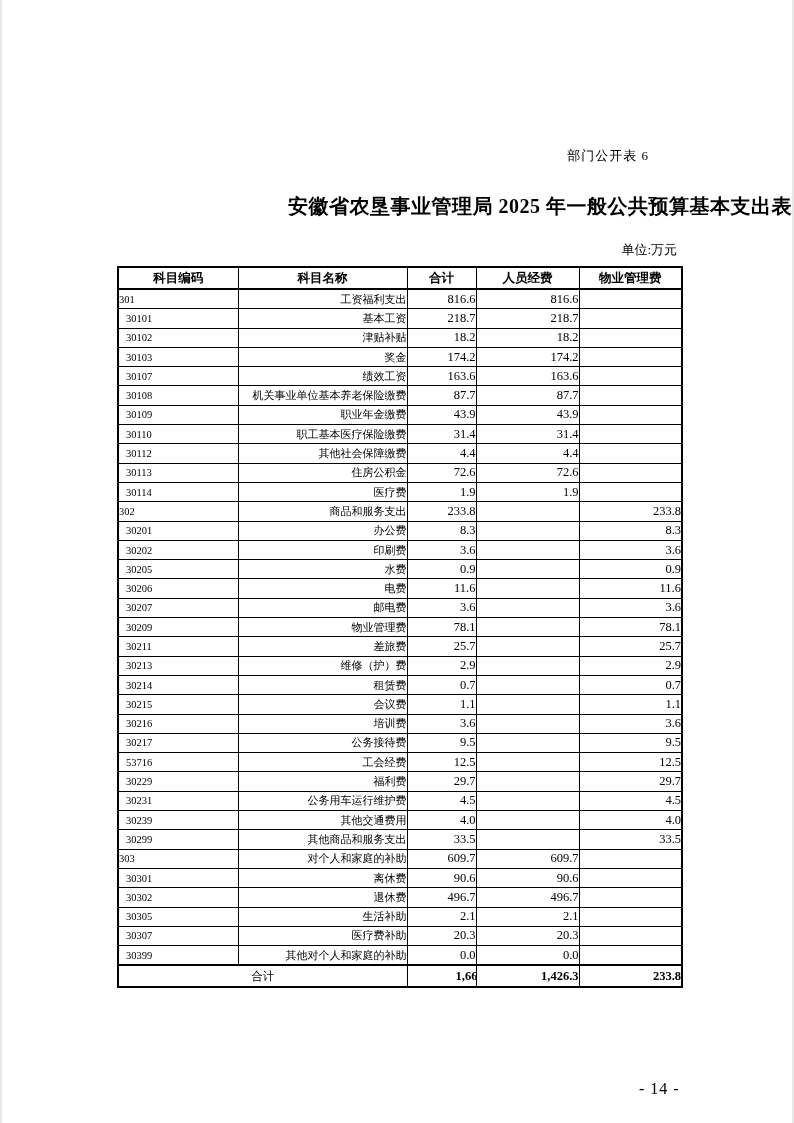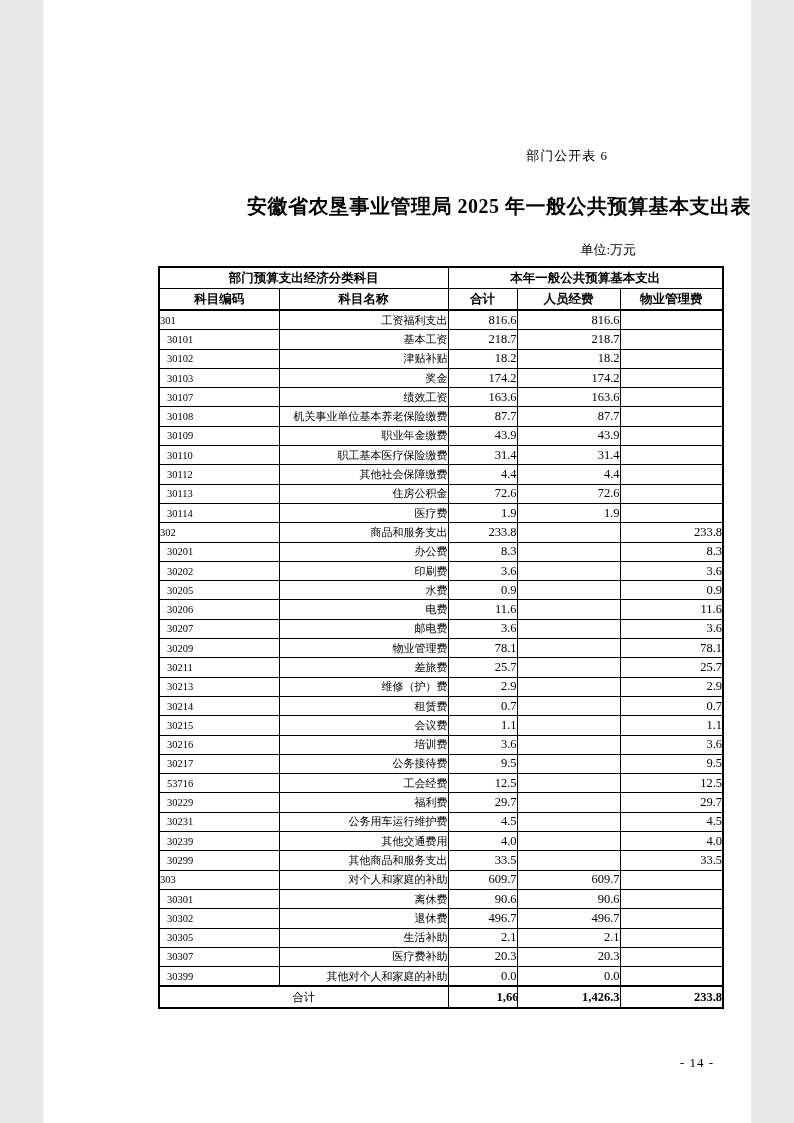--- a/index.html
+++ b/index.html
@@ -1,18 +1,18 @@
 <!DOCTYPE html>
 <html><head>
 <meta charset="utf-8">
 <style>
   html,body{margin:0;padding:0;background:#e8e8e8;}
   .page{
     position:relative;
-    width:708px;height:1123px;
+    width:790px;height:1123px;
     margin:0 auto;
     background:#ffffff;
     font-family:"Liberation Serif","DejaVu Serif",serif;
     color:#000;
     overflow:hidden;
   }
   .doc-label{
     position:absolute;top:147px;right:143px;
     font-size:13px;letter-spacing:1px;
   }
@@ -49,22 +49,22 @@
   tr.lv2 td.name{padding-left:2px;}
   td.num{font-size:12.5px;text-align:right;padding-right:7px;}
   tr.total-row td{
     border-top:2px solid #000;height:20px;
   }
   tr.total-row td.total-label{
     text-align:center;font-size:11.5px;
   }
   tr.total-row td.num{font-weight:bold;padding-left:48px;}
   .page-num{
-    position:absolute;top:1055px;left:637px;
-    font-size:13px;letter-spacing:1px;text-align:right;
+    position:absolute;top:1080px;left:637px;
+    font-size:16px;letter-spacing:1px;text-align:right;
   }
 </style>
 </head>
 <body>
 
 <div class="page">
 
   <div class="doc-label">部门公开表 6</div>
 
   <div class="title">安徽省农垦事业管理局 2025 年一般公共预算基本支出表</div>
@@ -73,24 +73,20 @@
 
   <table class="budget">
     <colgroup>
       <col style="width:120px">
       <col style="width:169px">
       <col style="width:69px">
       <col style="width:103px">
       <col style="width:103px">
     </colgroup>
     <thead>
-      <tr class="group-header">
-        <th colspan="2">部门预算支出经济分类科目</th>
-        <th colspan="3">本年一般公共预算基本支出</th>
-      </tr>
       <tr class="sub-header">
         <th>科目编码</th>
         <th>科目名称</th>
         <th>合计</th>
         <th>人员经费</th>
         <th>物业管理费</th>
       </tr>
     </thead>
     <tbody>
 

